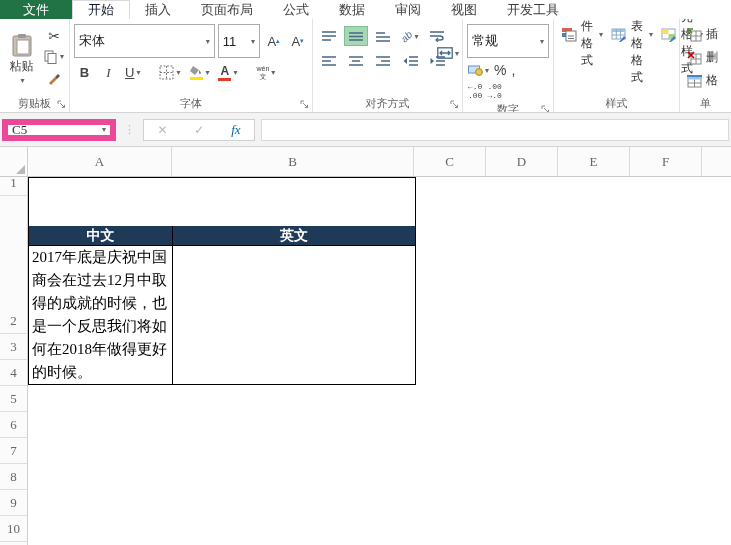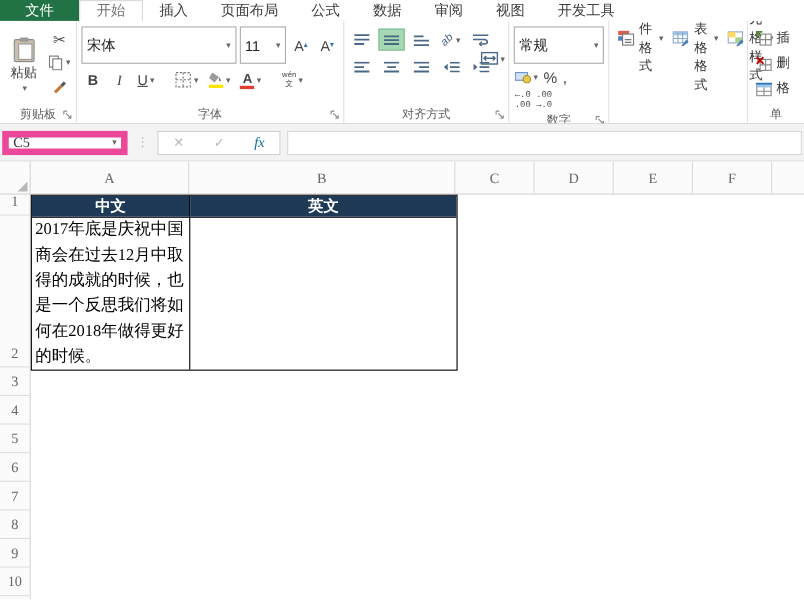--- a/index.html
+++ b/index.html
@@ -6,21 +6,21 @@
   html,body { background:#fff; }
   .app {
     position:relative; width:731px; height:545px; overflow:hidden;
     font-family:"Liberation Sans", sans-serif; font-size:13px; color:#3c3c3c;
     background:#fff; user-select:none;
   }
   
   .tabbar { display:flex; height:19px; align-items:stretch; background:#fff; }
   .tab-file { width:72px; background:#217346; color:#fff; display:flex; align-items:center; justify-content:center; font-size:13px; }
   .tab { padding:0 15px; display:flex; align-items:center; font-size:13px; color:#3c3c3c; }
-  .tab.selected { color:#737373; border:1px solid #dadada; border-bottom:none; background:#fff; }
+  .tab.selected { color:#0f172a; border:1px solid #dadada; border-bottom:none; background:#fff; }
   
   .ribbon { height:94px; display:flex; border-bottom:1px solid #d4d4d4; background:#fff; overflow:hidden; }
   .group { display:flex; flex-direction:column; position:relative; padding-top:3px; }
   .group + .group { border-left:1px solid #e2e2e2; }
   .group-body { flex:1; display:flex; padding:2px 4px 0 4px; }
   .group-foot { height:18px; display:flex; align-items:center; justify-content:center; font-size:11px; color:#5f5f5f; position:relative; }
   .launcher { position:absolute; right:3px; bottom:3px; }
   .btn { display:flex; align-items:center; justify-content:center; border:1px solid transparent; cursor:pointer; }
   .dd { font-size:8px; color:#666; margin-left:2px; }
   .vr { width:1px; background:#e2e2e2; margin:2px 3px; }
@@ -81,21 +81,21 @@
   .ch { display:flex; align-items:center; justify-content:center; font-size:13px; color:#666; border-right:1px solid #d9d9d9; }
   .rowheads { position:absolute; left:0; top:30px; width:28px; bottom:0; background:#fbfbfb; border-right:1px solid #cfcfcf; }
   .rh { position:absolute; left:0; width:27px; display:flex; align-items:flex-end; justify-content:center; font-size:13px; color:#666; border-bottom:1px solid #dedede; padding-bottom:4px; }
   .canvas { position:absolute; left:28px; top:30px; right:0; bottom:0; background:#fff; }
   
   .xtable { position:absolute; left:0; top:0; width:388px; border:1.5px solid #000; }
   .trow { display:flex; }
   .cell-h { height:19px; background:#1f3a57; color:#fff; font-weight:bold; font-size:14px; display:flex; align-items:center; justify-content:center; font-family:"Liberation Sans",sans-serif; }
   .ca { width:144px; border-right:1.5px solid #000; }
   .cb { flex:1; }
-  .trow1 { border-bottom:1.5px solid #000; }
+  .trow1 { border-bottom:1.5px solid #000;margin-top:48px; }
   .cell-body { height:138px; }
   .cell-text { display:flex; align-items:center; padding:2px 3px; font-size:15px; line-height:23px; color:#000; font-family:"Liberation Serif",serif; }
   svg { display:block; }
 </style>
 </head>
 <body>
 
 <div class="app">
 
   <div class="tabbar">
@@ -385,20 +385,23 @@
             <svg width="16" height="15" viewBox="0 0 16 15">
                 <rect x="1" y="2" width="13" height="10" fill="#fff" stroke="#8aa8c8"></rect>
                 <rect x="1" y="2" width="6.5" height="5" fill="#ffd966"></rect>
                 <rect x="7.5" y="7" width="6.5" height="5" fill="#a9d18e"></rect>
                 <path d="M8 15 L13 9 L15 11 L10 15 Z" fill="#4a7ebb"></path>
               </svg>
           </span>
           <span>单元格样式</span>
           <span class="dd">▾</span>
         </div>
+      </div>
+      <div class="group-foot">
+        <span>样式</span>
       </div>
     </div>
 
     <div class="group g-cells">
       <div class="group-body">
         <div class="srow">
           <span>
             <svg width="15" height="14" viewBox="0 0 15 14">
                 <rect x="4" y="3" width="10" height="10" fill="#fff" stroke="#888"></rect>
                 <path d="M9 3 V13 M4 8 H14" stroke="#888"></path>

